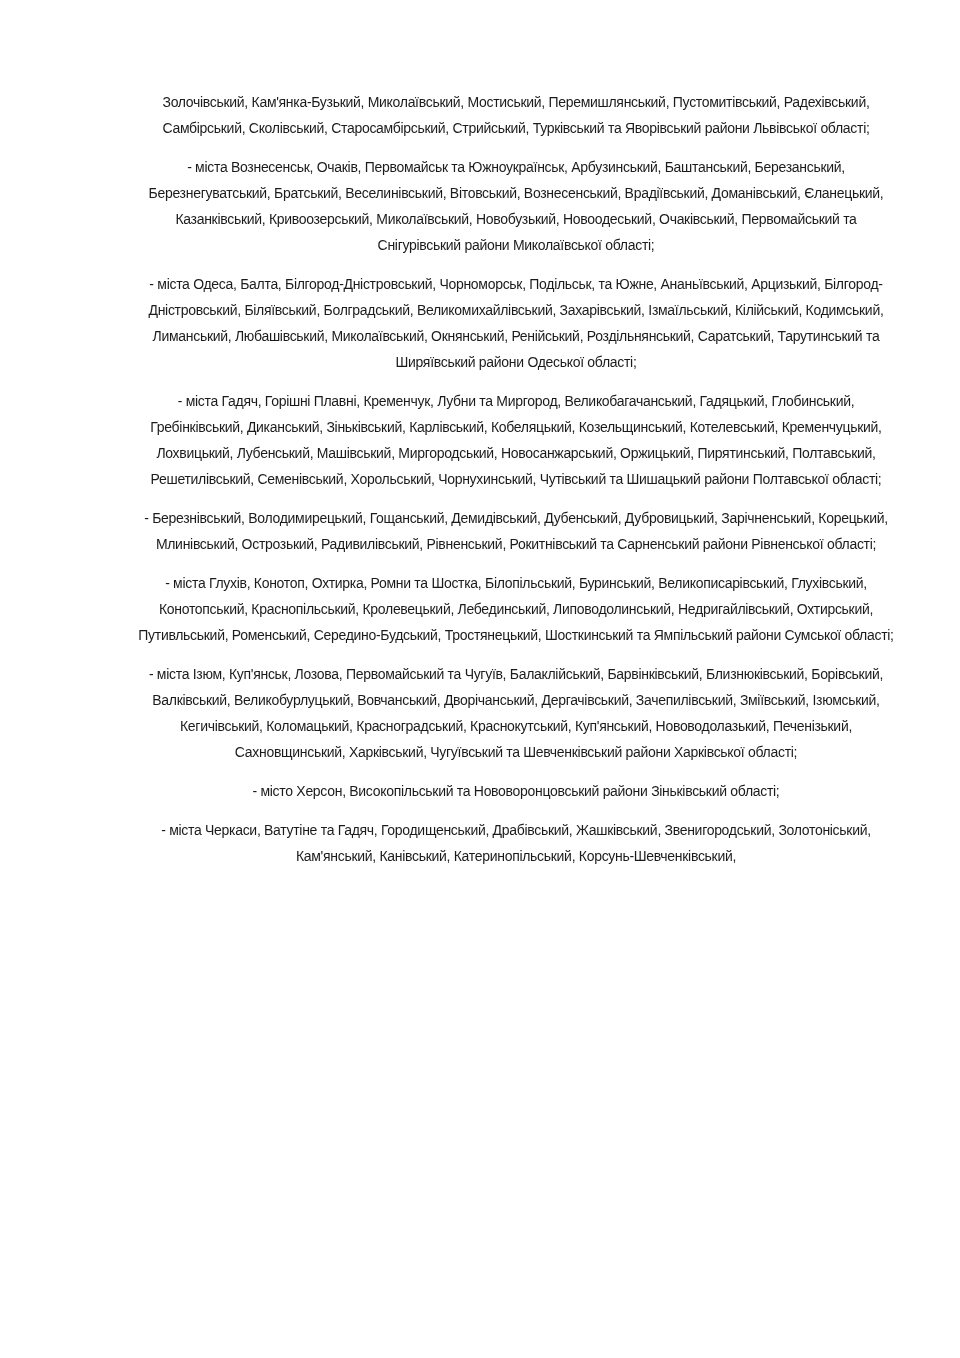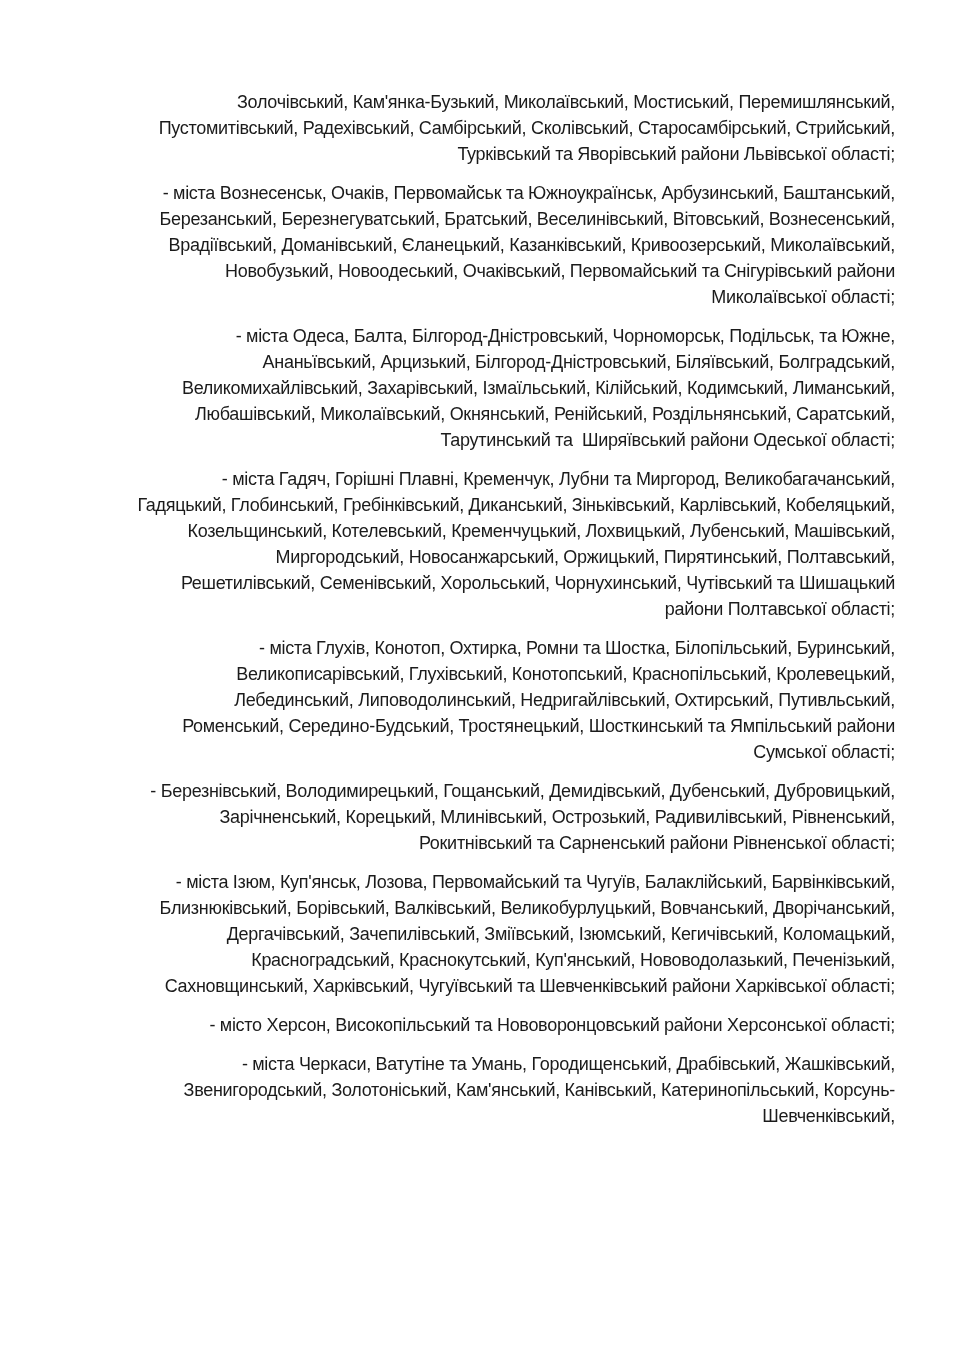--- a/index.html
+++ b/index.html
@@ -15,37 +15,37 @@
     overflow: hidden;
   }
   .content {
     position: absolute;
     left: 137px;
     top: 89px;
     width: 758px;
   }
   .para {
     font-family: "Liberation Sans", sans-serif;
-    font-size: 18px;
+    font-size: 14px;
     line-height: 26px;
     letter-spacing: -0.3px;
     color: #1b1b1b;
     margin: 0 0 13px 0;
-    text-align: right;
+    text-align: center;
     white-space: pre-wrap;
   }
 </style>
 </head>
 <body>
 
 <div class="page">
   <div class="content">
       <p class="para">Золочівський, Кам'янка-Бузький, Миколаївський, Мостиський, Перемишлянський, Пустомитівський, Радехівський, Самбірський, Сколівський, Старосамбірський, Стрийський, Турківський та Яворівський райони Львівської області;</p>
       <p class="para">- міста Вознесенськ, Очаків, Первомайськ та Южноукраїнськ, Арбузинський, Баштанський, Березанський, Березнегуватський, Братський, Веселинівський, Вітовський, Вознесенський, Врадіївський, Доманівський, Єланецький, Казанківський, Кривоозерський, Миколаївський, Новобузький, Новоодеський, Очаківський, Первомайський та Снігурівський райони Миколаївської області;</p>
       <p class="para">- міста Одеса, Балта, Білгород-Дністровський, Чорноморськ, Подільськ, та Южне, Ананьївський, Арцизький, Білгород-Дністровський, Біляївський, Болградський, Великомихайлівський, Захарівський, Ізмаїльський, Кілійський, Кодимський, Лиманський, Любашівський, Миколаївський, Окнянський, Ренійський, Роздільнянський, Саратський, Тарутинський та  Ширяївський райони Одеської області;</p>
       <p class="para">- міста Гадяч, Горішні Плавні, Кременчук, Лубни та Миргород, Великобагачанський, Гадяцький, Глобинський, Гребінківський, Диканський, Зіньківський, Карлівський, Кобеляцький, Козельщинський, Котелевський, Кременчуцький, Лохвицький, Лубенський, Машівський, Миргородський, Новосанжарський, Оржицький, Пирятинський, Полтавський, Решетилівський, Семенівський, Хорольський, Чорнухинський, Чутівський та Шишацький райони Полтавської області;</p>
+      <p class="para">- Березнівський, Володимирецький, Гощанський, Демидівський, Дубенський, Дубровицький, Зарічненський, Корецький, Млинівський, Острозький, Радивилівський, Рівненський, Рокитнівський та Сарненський райони Рівненської області;</p>
       <p class="para">- міста Глухів, Конотоп, Охтирка, Ромни та Шостка, Білопільський, Буринський, Великописарівський, Глухівський, Конотопський, Краснопільський, Кролевецький, Лебединський, Липоводолинський, Недригайлівський, Охтирський, Путивльський, Роменський, Середино-Будський, Тростянецький, Шосткинський та Ямпільський райони Сумської області;</p>
-      <p class="para">- Березнівський, Володимирецький, Гощанський, Демидівський, Дубенський, Дубровицький, Зарічненський, Корецький, Млинівський, Острозький, Радивилівський, Рівненський, Рокитнівський та Сарненський райони Рівненської області;</p>
       <p class="para">- міста Ізюм, Куп'янськ, Лозова, Первомайський та Чугуїв, Балаклійський, Барвінківський, Близнюківський, Борівський, Валківський, Великобурлуцький, Вовчанський, Дворічанський, Дергачівський, Зачепилівський, Зміївський, Ізюмський, Кегичівський, Коломацький, Красноградський, Краснокутський, Куп'янський, Нововодолазький, Печенізький, Сахновщинський, Харківський, Чугуївський та Шевченківський райони Харківської області;</p>
-      <p class="para">- місто Херсон, Високопільський та Нововоронцовський райони Херсонської області;</p>
-      <p class="para">- міста Черкаси, Ватутіне та Умань, Городищенський, Драбівський, Жашківський, Звенигородський, Золотоніський, Кам'янський, Канівський, Катеринопільський, Корсунь-Шевченківський,</p>
+      <p class="para">- місто Херсон, Високопільський та Нововоронцовський райони Зіньківський області;</p>
+      <p class="para">- міста Черкаси, Ватутіне та Гадяч, Городищенський, Драбівський, Жашківський, Звенигородський, Золотоніський, Кам'янський, Канівський, Катеринопільський, Корсунь-Шевченківський,</p>
     </div>
 </div>
 
 </body></html>

